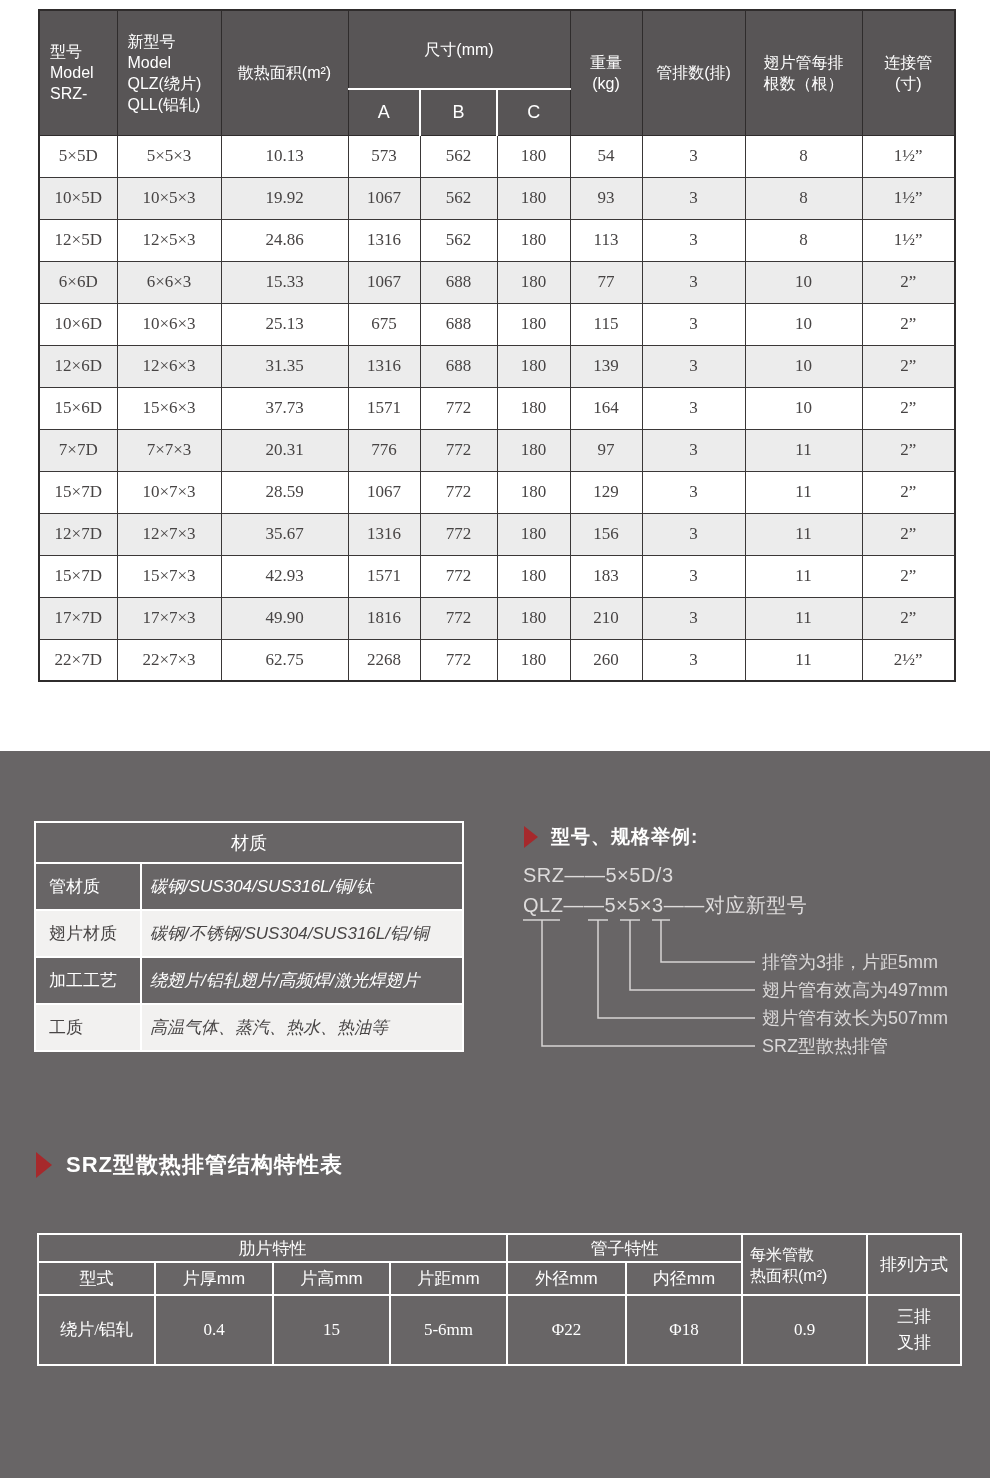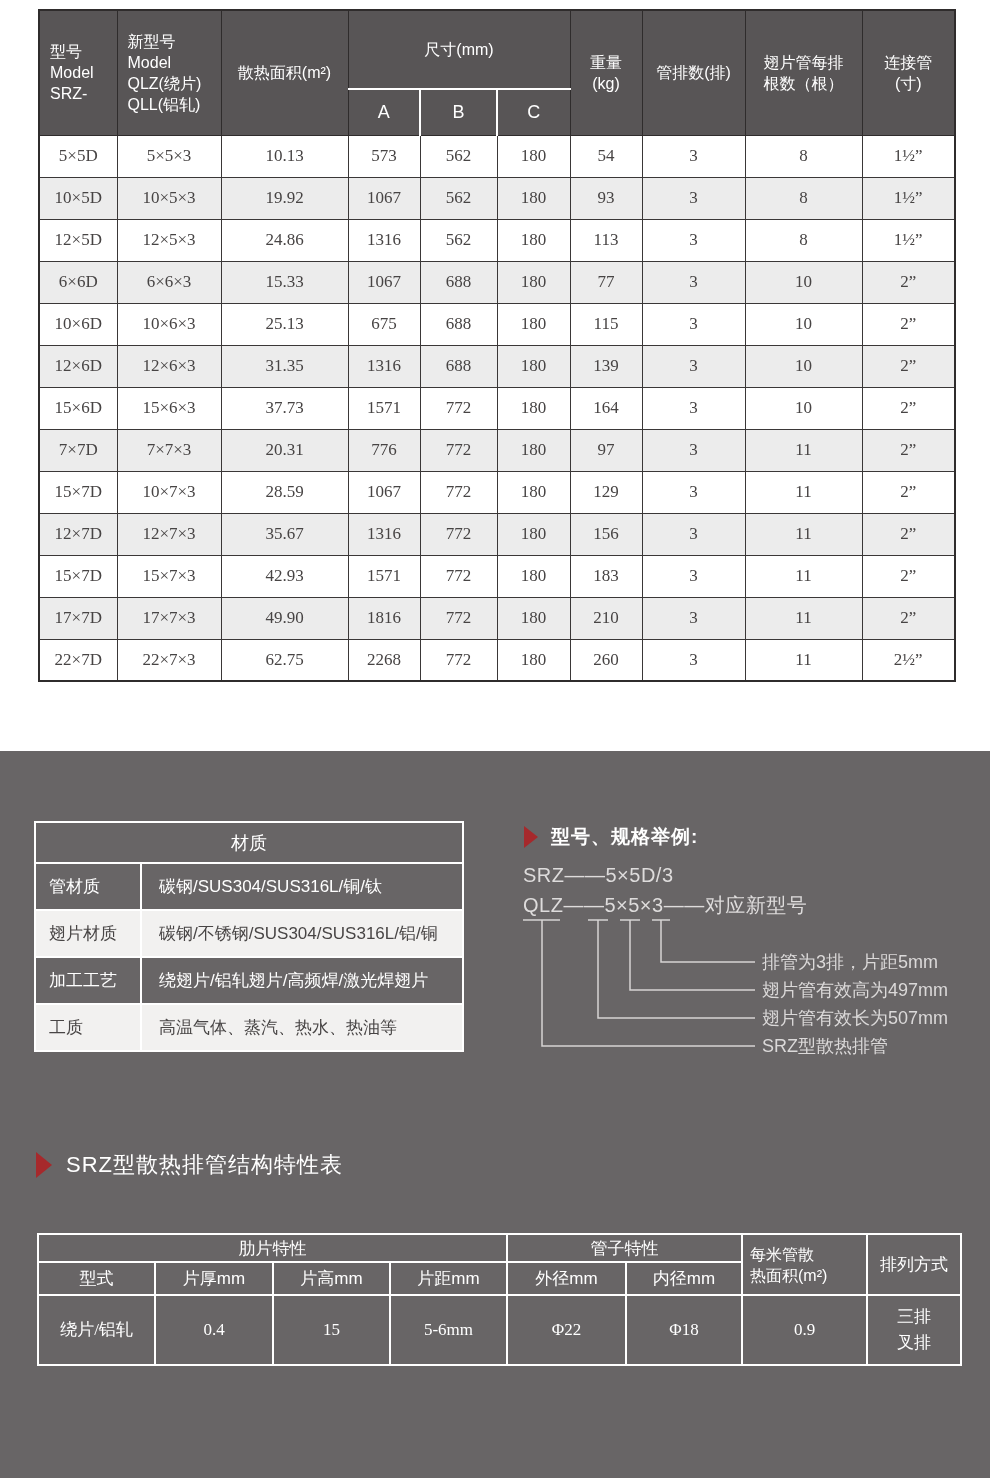--- a/index.html
+++ b/index.html
@@ -40,37 +40,37 @@
   table.mat {
     position:absolute; left:34px; top:70px; width:428px;
     border-collapse:collapse; table-layout:fixed;
     border:2px solid #ffffff; color:#fff; font-size:17px;
   }
   table.mat th, table.mat td { border:2px solid #ffffff; font-weight:normal; vertical-align:middle; }
   table.mat tr.cap { height:41px; }
   table.mat tr.cap th { text-align:center; font-size:18px; }
   table.mat tr.r { height:47px; }
   table.mat td.lab { padding-left:13px; }
-  table.mat td.val { padding-left:17px; }
+  table.mat td.val { padding-left:8px;font-style:italic; }
   table.mat tr.light { background:#f2f1f0; color:#484545; }
 
   
   .tri { width:0; height:0; border-top:11px solid transparent; border-bottom:11px solid transparent; border-left:14px solid #a6292c; }
   .ex-title { position:absolute; left:524px; top:73px; display:flex; align-items:center; gap:13px; }
   .ex-title span { color:#fff; font-size:19px; font-weight:bold; letter-spacing:1px; }
   .ex-line { position:absolute; left:523px; color:#dedcdc; font-size:20px; line-height:28px; letter-spacing:0.5px; }
   #ex1 { top:110px; } #ex2 { top:140px; }
   .ex-svg { position:absolute; left:505px; top:160px; }
   .anno { position:absolute; left:762px; color:#dbd9d9; font-size:18px; line-height:26px; }
   #an0 { top:198px; } #an1 { top:226px; } #an2 { top:254px; } #an3 { top:282px; }
 
   
   .feat-title { position:absolute; left:36px; top:399px; display:flex; align-items:center; gap:14px; }
   .feat-title .tri2 { width:0; height:0; border-top:13px solid transparent; border-bottom:13px solid transparent; border-left:16px solid #a6292c; }
-  .feat-title span { color:#fff; font-size:22px; font-weight:normal; letter-spacing:1px; }
+  .feat-title span { color:#fff; font-size:22px; font-weight:bold; letter-spacing:1px; }
 
   table.feat {
     position:absolute; left:37px; top:482px; width:923px;
     border-collapse:collapse; table-layout:fixed;
     border:2px solid #e5e5e5; color:#fff; font-size:17px;
   }
   table.feat th, table.feat td { border:2px solid #ffffff; font-weight:normal; text-align:center; vertical-align:middle; }
   table.feat tr.g  { height:28px; }
   table.feat tr.s  { height:33px; }
   table.feat tr.d  { height:70px;border-radius:16px; }

